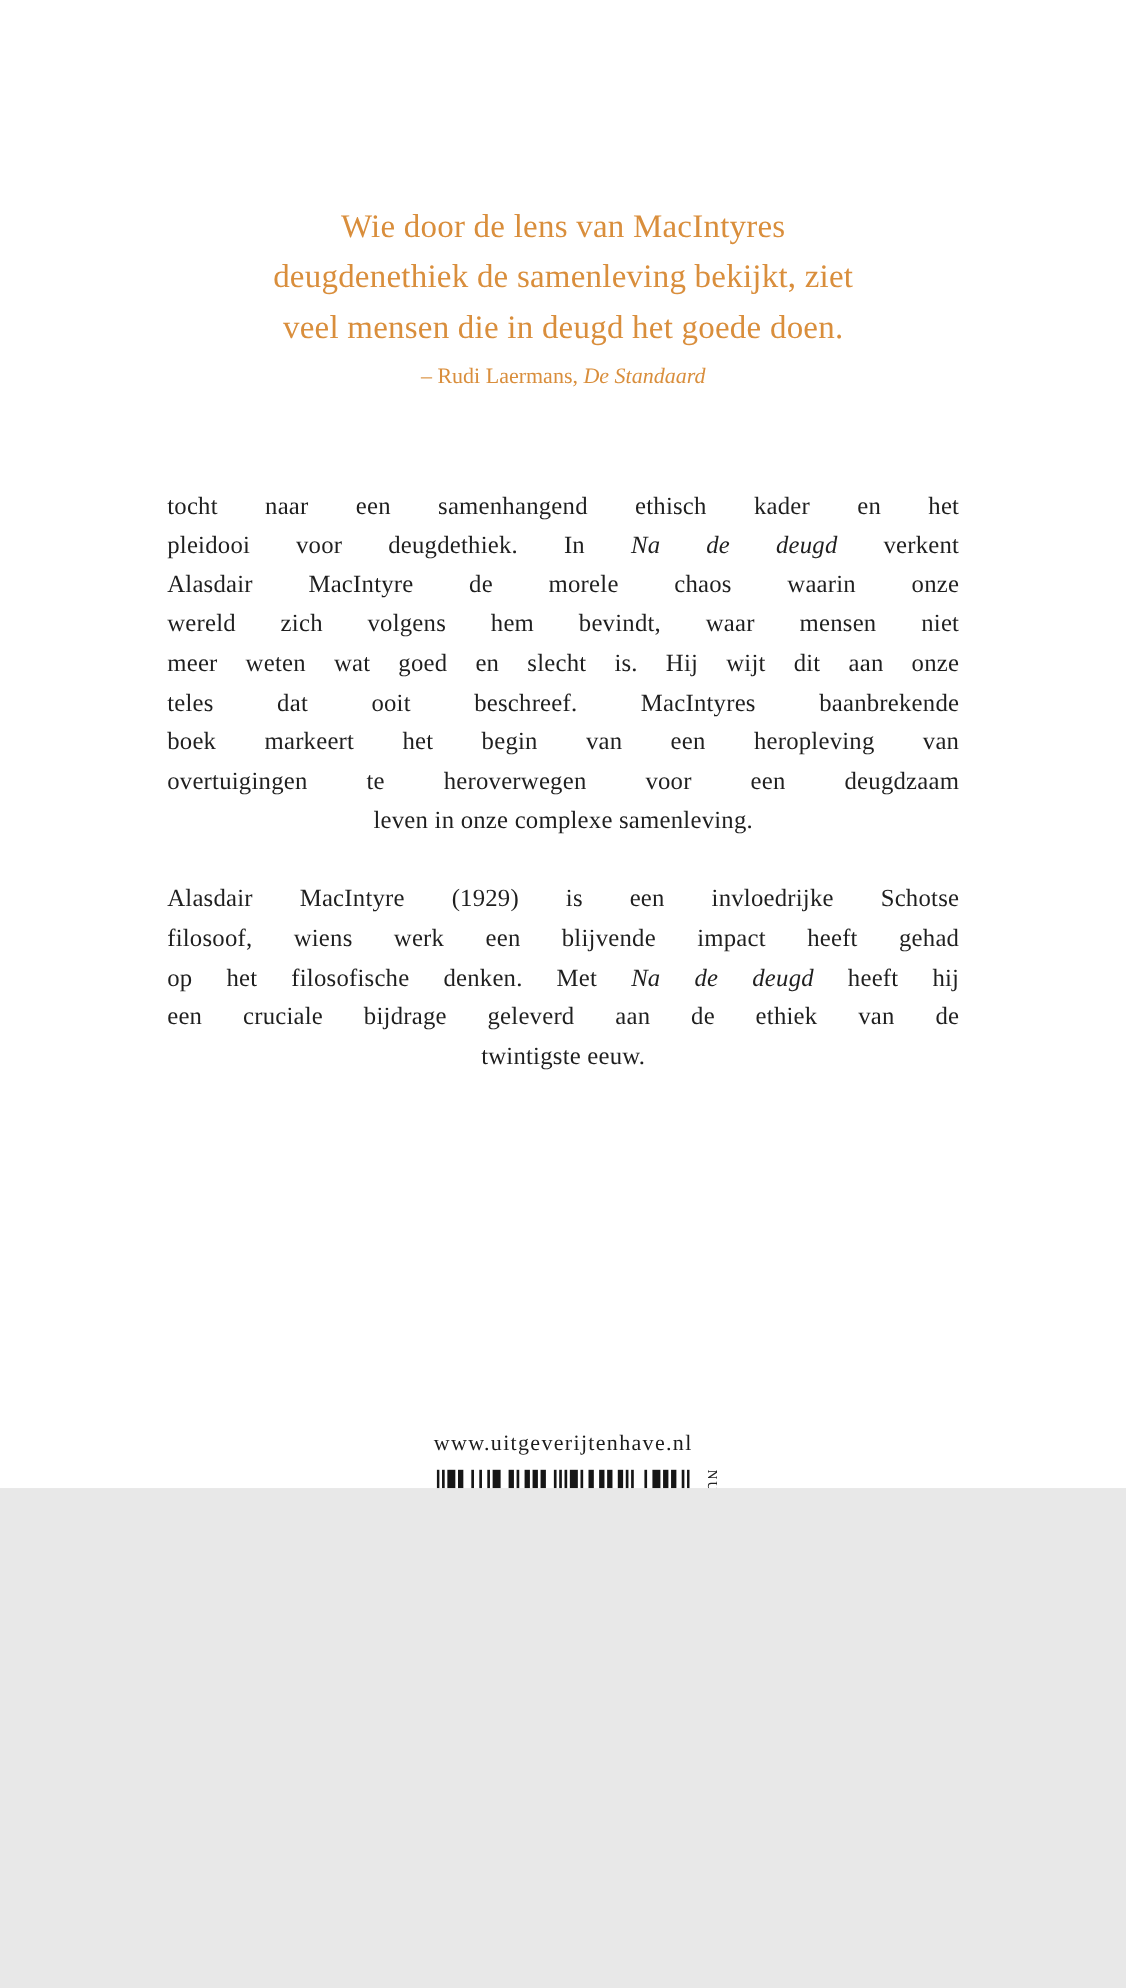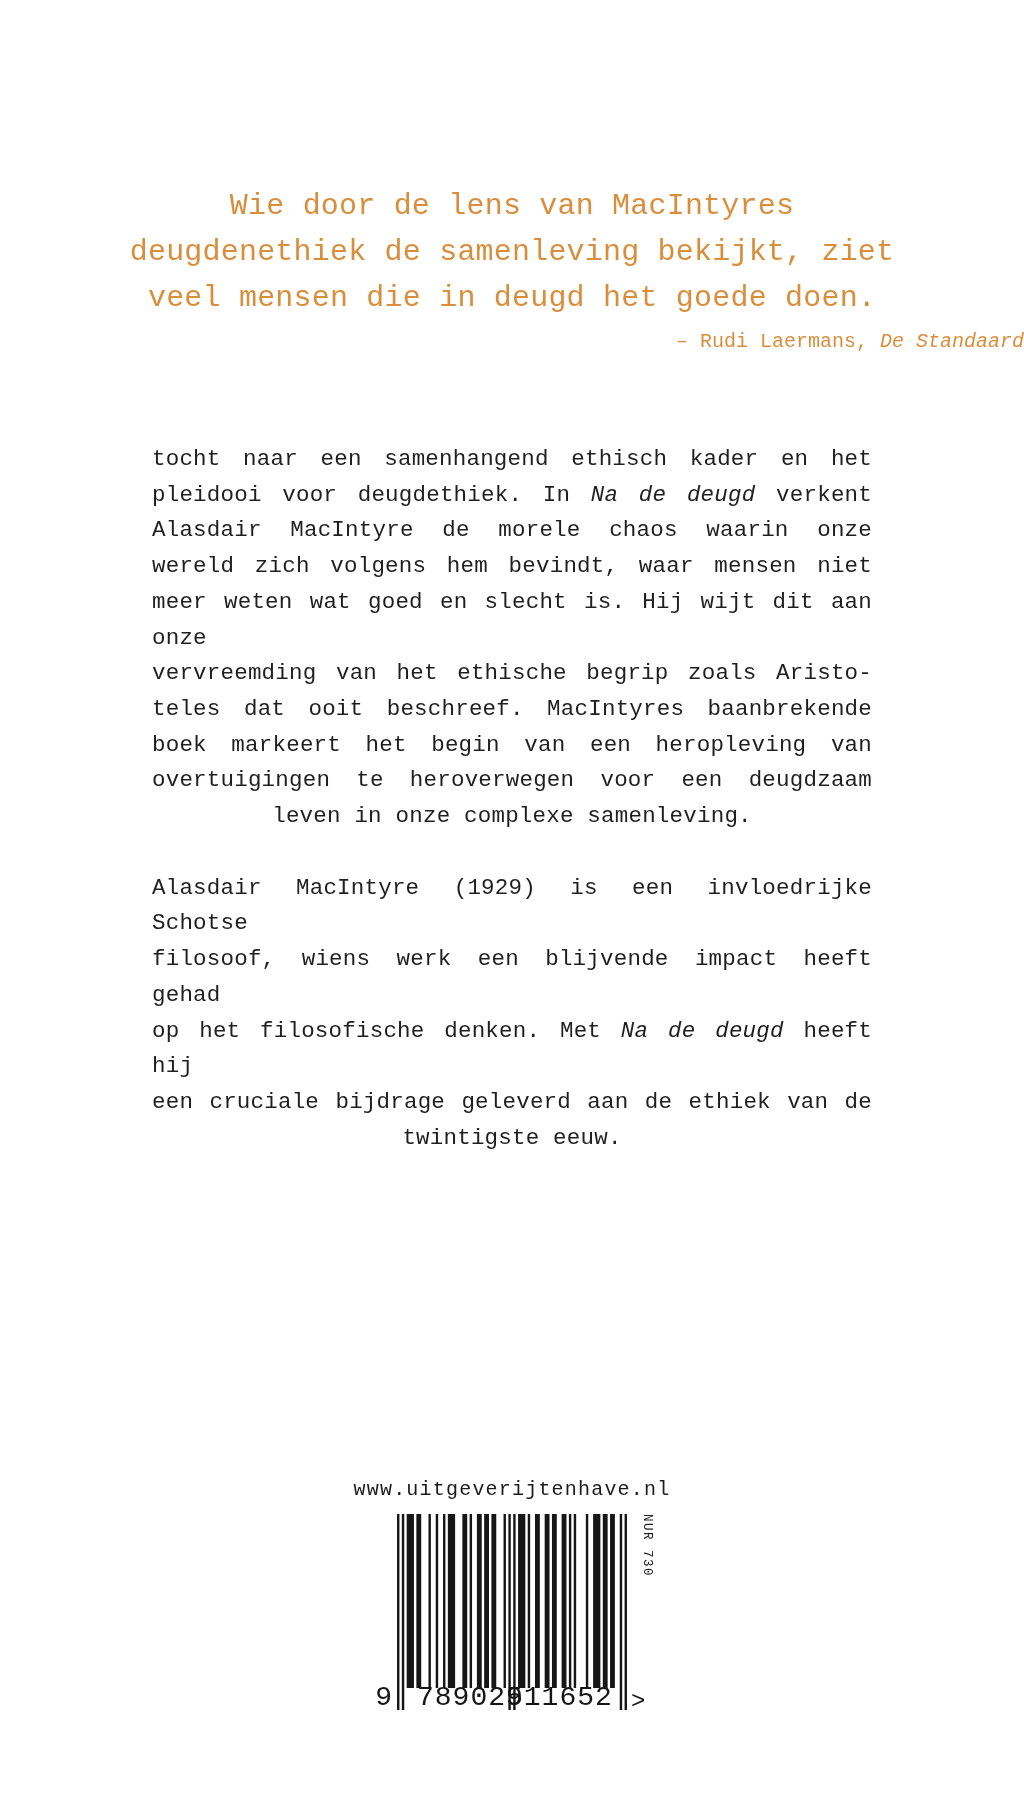--- a/index.html
+++ b/index.html
@@ -1,41 +1,40 @@
 <!DOCTYPE html>
 <html><head>
 <meta charset="utf-8">
 <style>
   html,body{margin:0;padding:0;background:#e8e8e8;}
   .page{
     position:relative;
-    width:1024px;height:1807px;
+    width:1024px;height:1353px;
     margin:0 auto;
     background:#ffffff;
-    font-family:Liberation Mono, monospace;
+    font-family:Liberation Serif, serif;
     overflow:hidden;
   }
   
   .quote-block{
     padding-top:183px;
     text-align:center;
     color:#d98e3c;
   }
   .quote-line{
     font-size:30px;
     line-height:46px;
     font-weight:400;
     letter-spacing:.2px;
   }
   .attribution{
     margin-top:7px;
     font-size:20px;
     line-height:28px;
     color:#d98e3c;
-    text-align:right;
   }
   .attribution em{font-style:italic;}
   
   .textblock{
     width:720px;
     margin:0 auto;
     color:#1f1f1f;
     font-size:22.5px;
     line-height:35.7px;
     letter-spacing:.2px;
@@ -101,21 +100,20 @@
       <span>– Rudi Laermans, </span><em>De Standaard</em>
     </div>
   </div>
 
   <div id="description" class="textblock description">
       <div class="tline justify"><span>tocht naar een samenhangend ethisch kader en het</span></div>
       <div class="tline justify"><span>pleidooi voor deugdethiek. In </span><em>Na de deugd</em><span> verkent</span></div>
       <div class="tline justify"><span>Alasdair MacIntyre de morele chaos waarin onze</span></div>
       <div class="tline justify"><span>wereld zich volgens hem bevindt, waar mensen niet</span></div>
       <div class="tline justify"><span>meer weten wat goed en slecht is. Hij wijt dit aan onze</span></div>
-      <div class="tline justify"><span>vervreemding van het ethische begrip zoals Aristo-</span></div>
       <div class="tline justify"><span>teles dat ooit beschreef. MacIntyres baanbrekende</span></div>
       <div class="tline justify"><span>boek markeert het begin van een heropleving van</span></div>
       <div class="tline justify"><span>overtuigingen te heroverwegen voor een deugdzaam</span></div>
       <div class="tline center"><span>leven in onze complexe samenleving.</span></div>
     </div>
 
   <div id="bio" class="textblock bio">
       <div class="tline justify"><span>Alasdair MacIntyre (1929) is een invloedrijke Schotse</span></div>
       <div class="tline justify"><span>filosoof, wiens werk een blijvende impact heeft gehad</span></div>
       <div class="tline justify"><span>op het filosofische denken. Met </span><em>Na de deugd</em><span> heeft hij</span></div>

